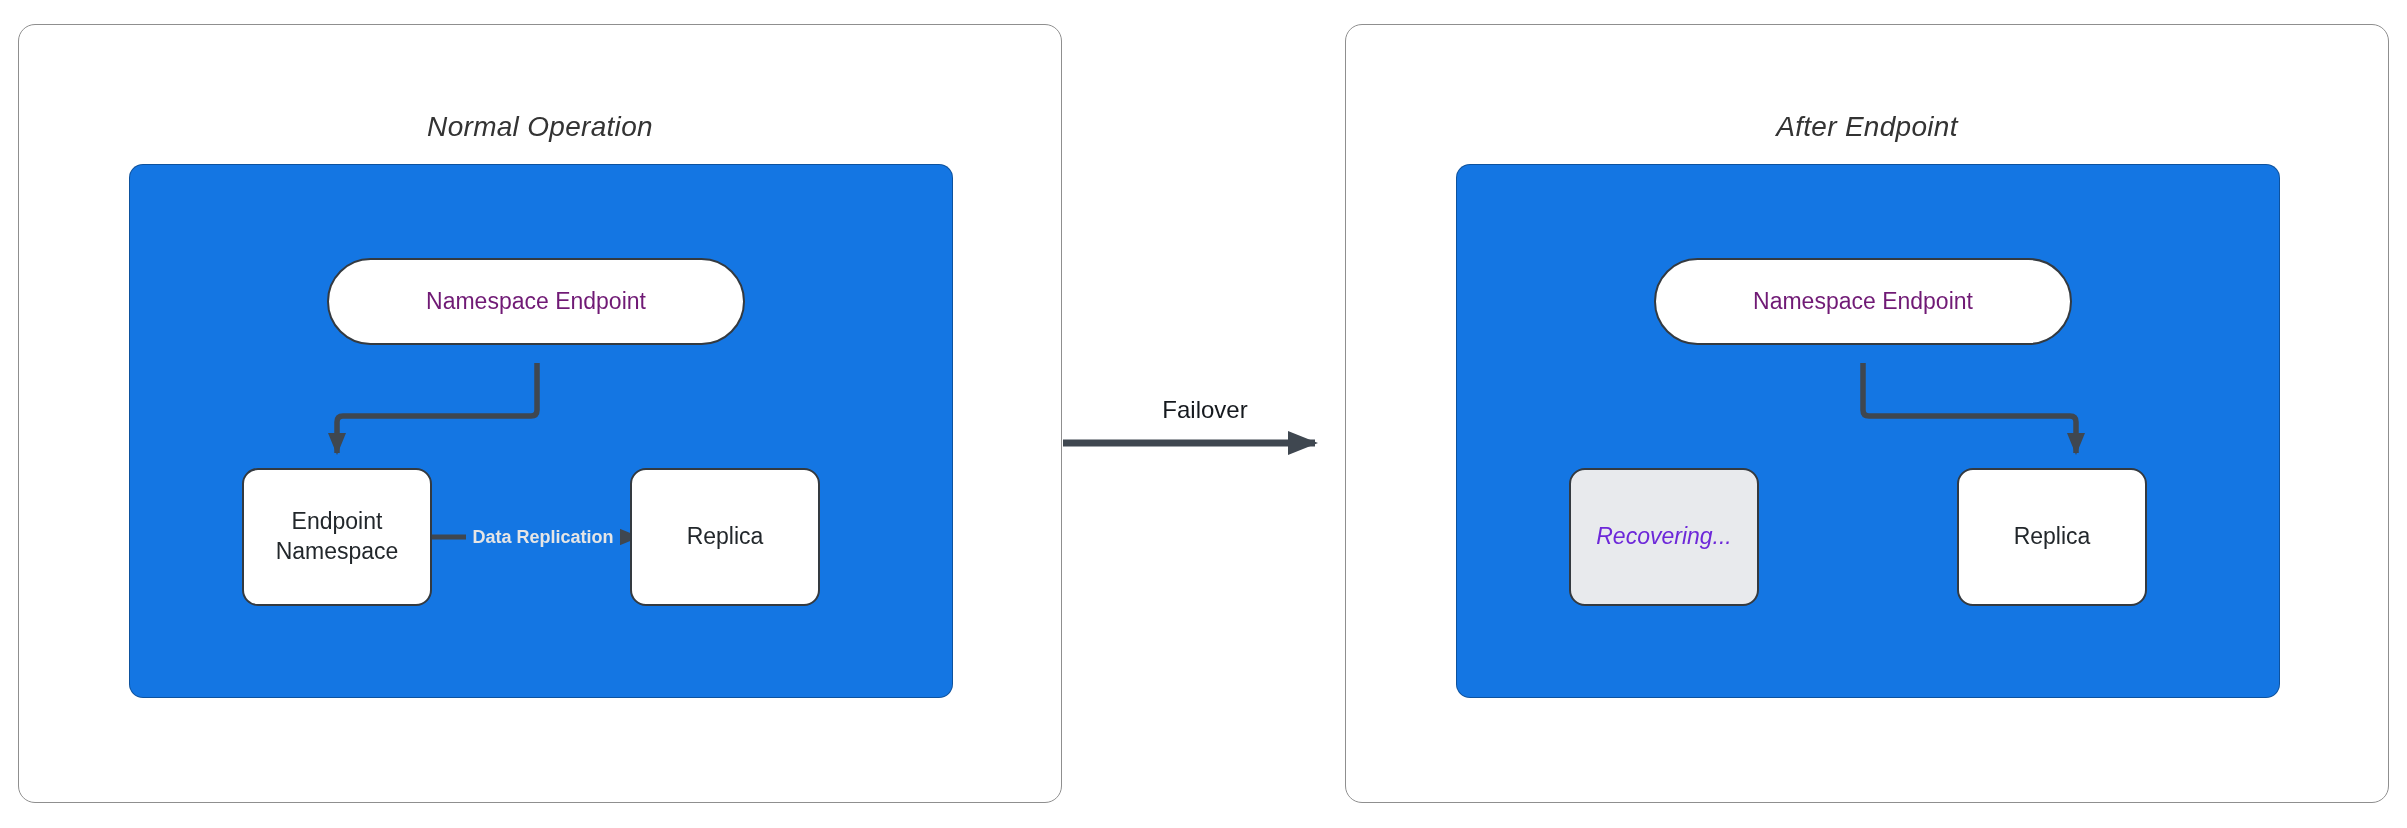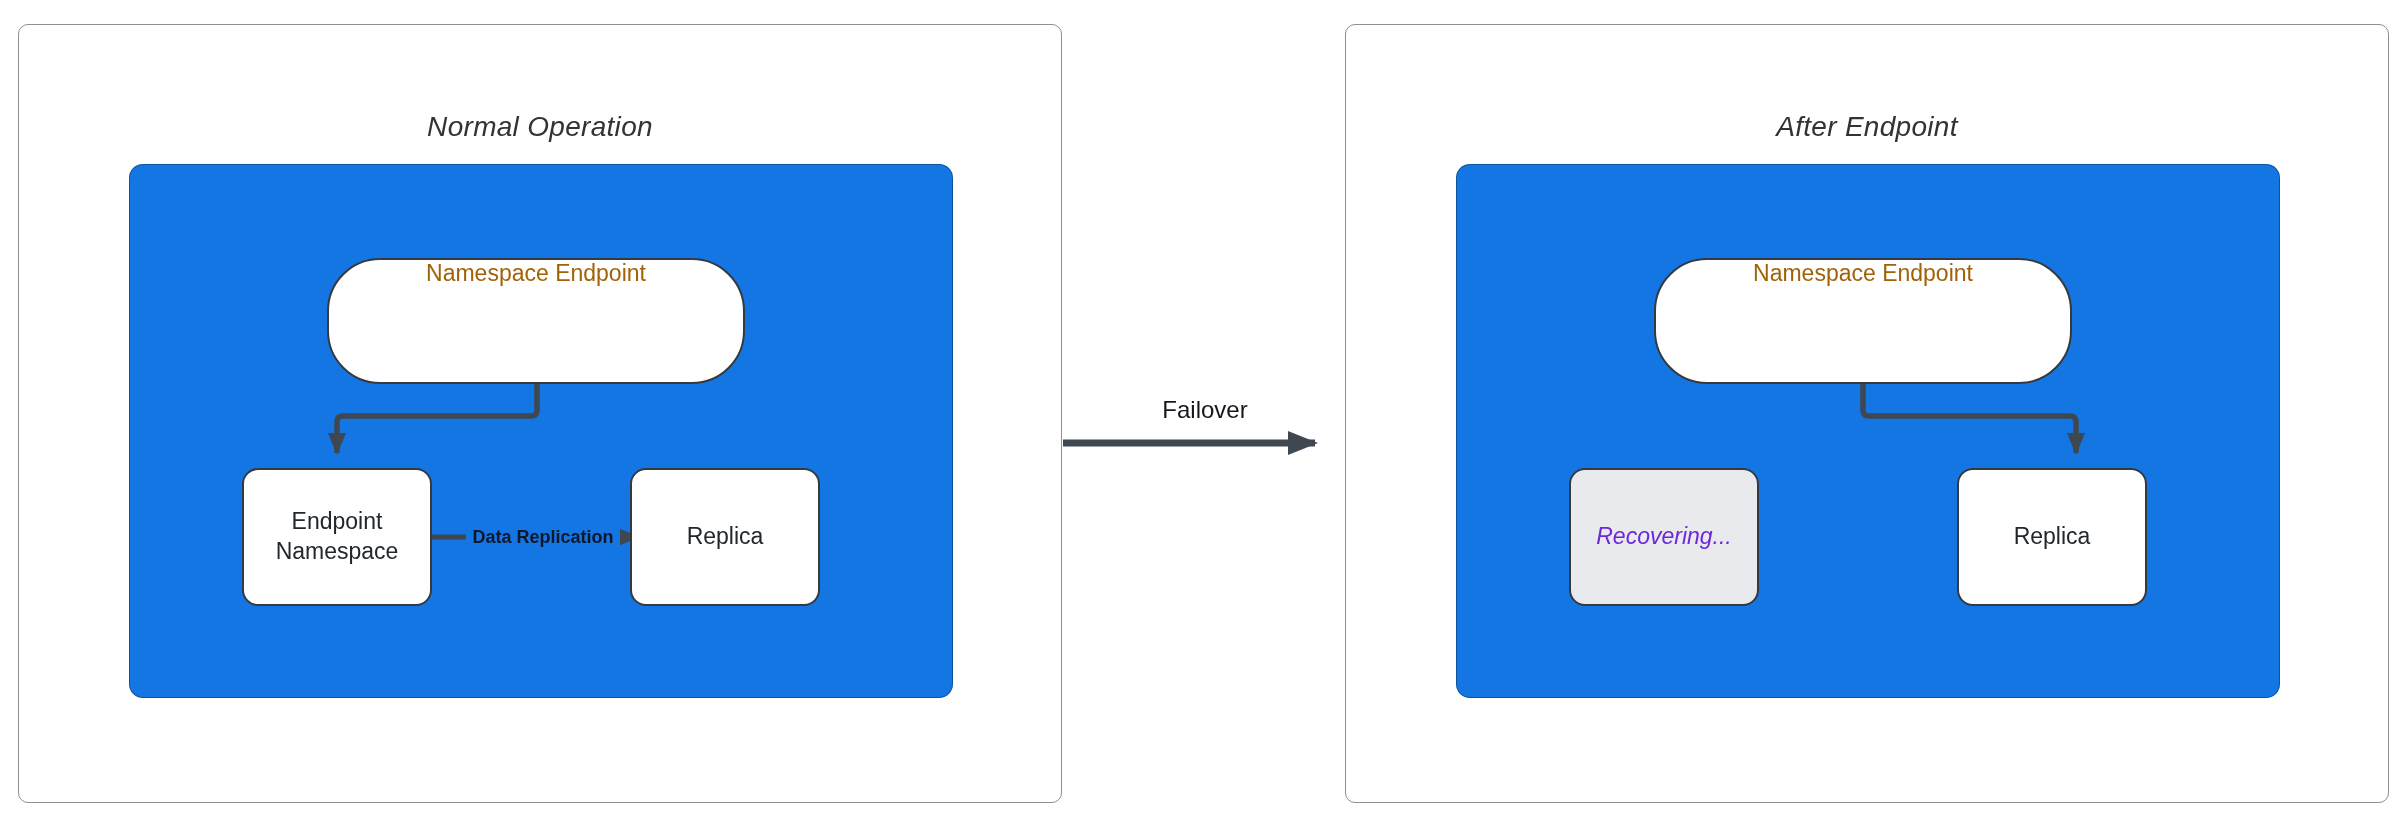--- a/index.html
+++ b/index.html
@@ -2,54 +2,54 @@
 <html><head>
 <meta charset="utf-8">
 <style>
   html,body{margin:0;padding:0;background:#ffffff;}
   .page{
     position:relative;width:2407px;height:828px;background:#ffffff;overflow:hidden;
     font-family:"Liberation Sans",sans-serif;
   }
   .panel{
     position:absolute;top:24px;width:1044px;height:779px;background:#ffffff;
-    border:1.5px solid #8f8f8f;border-radius:10px;box-sizing:border-box;
+    border:1.5px solid #8f8f8f;border-radius:17px;box-sizing:border-box;
   }
   .panel--left{left:18px;}
   .panel--right{left:1345px;}
   .panel-title{
     position:absolute;top:86px;left:0;width:100%;text-align:center;
     font-style:italic;font-size:28px;color:#333333;letter-spacing:.3px;
   }
   .container{
     position:absolute;left:110px;top:139px;width:824px;height:534px;
     background:#1476e3;border:1px solid rgba(0,0,0,.3);border-radius:14px;box-sizing:border-box;
   }
   .flow-svg{position:absolute;left:0;top:0;width:824px;height:534px;pointer-events:none;}
   .pill{
-    position:absolute;left:197px;top:93px;width:418px;height:126px;background:#ffffff;
+    position:absolute;left:197px;top:93px;width:418px;height:87px;background:#ffffff;
     border:2px solid #343a40;border-radius:53px;box-sizing:border-box;
-    display:flex;justify-content:center;
-    font-size:23px;color:#a16207;
+    display:flex;align-items:center;justify-content:center;
+    font-size:23px;color:#701a75;
   }
   .node{
     position:absolute;top:303px;width:190px;height:138px;background:#ffffff;
     border:2px solid #343a40;border-radius:16px;box-sizing:border-box;
     display:flex;align-items:center;justify-content:center;text-align:center;
     font-size:23px;line-height:1.3;color:#22272b;padding:0 12px;
   }
   .node--a{left:112px;}
   .node--b{left:500px;align-items:center;}
   .node--recovering{background:#e8eaed;color:#6d28d9;font-style:italic;}
   .repl-label-wrap{
     position:absolute;left:302px;top:303px;width:222px;height:138px;
     display:flex;align-items:center;justify-content:center;pointer-events:none;
   }
   .repl-label{
-    background:#1476e3;padding:2px 6px;font-size:18px;font-weight:bold;color:#0f172a;
+    background:#1476e3;padding:2px 6px;font-size:18px;font-weight:bold;color:#e5e5e5;
     white-space:nowrap;
     text-align:center;
   }
   .failover-svg{position:absolute;left:1062px;top:420px;width:290px;height:46px;}
   .failover-label{
     position:absolute;left:1062px;top:396px;width:286px;text-align:center;
     font-size:24px;color:#15191e;
   }
   .defs-svg{position:absolute;width:0;height:0;}
 </style>

